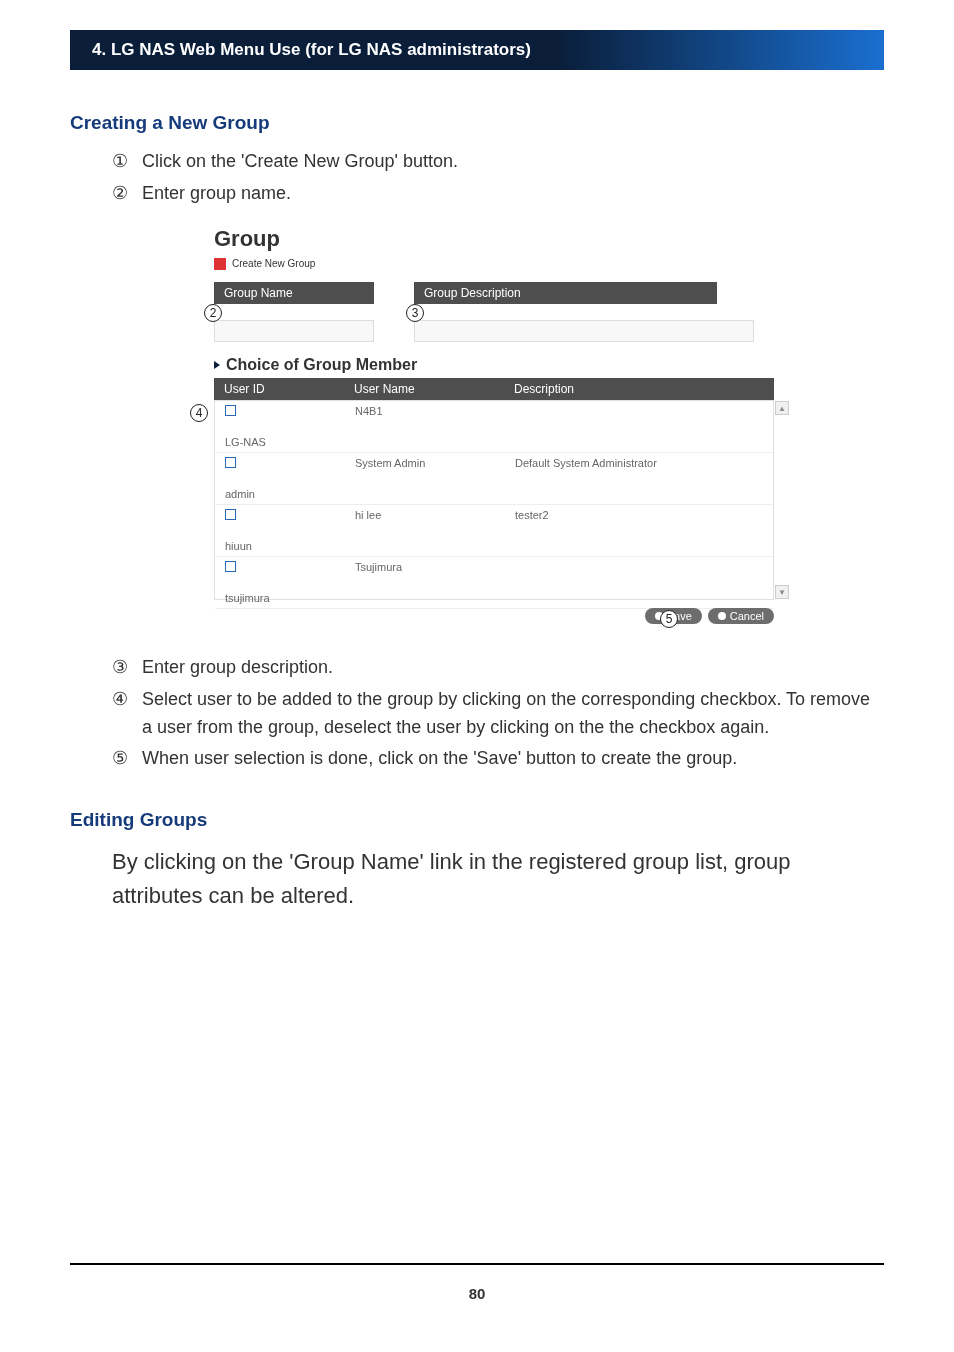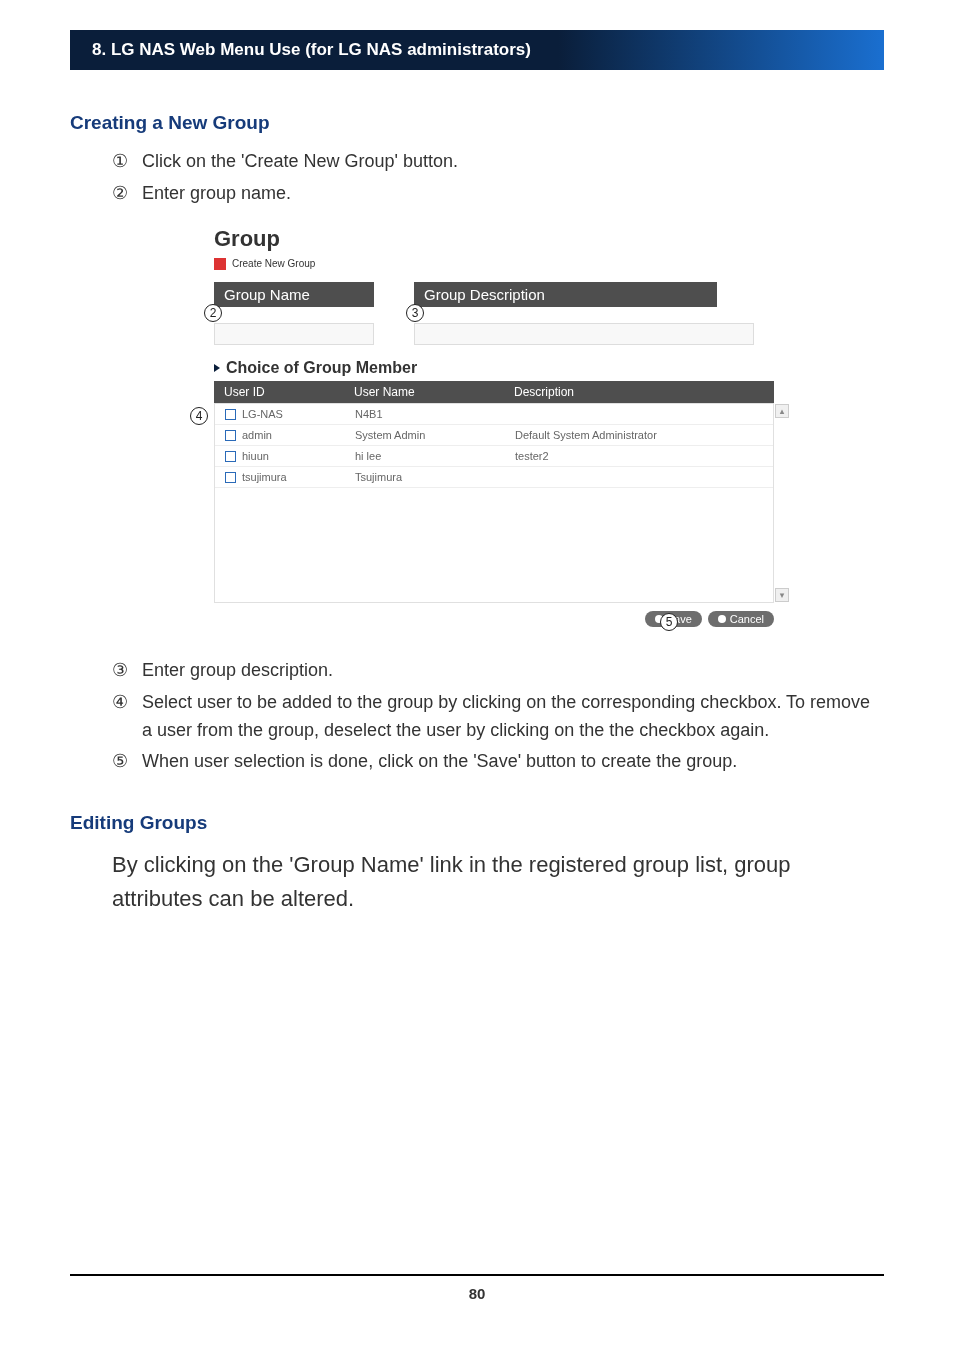--- a/index.html
+++ b/index.html
@@ -74,21 +74,21 @@
   }
 
   .fields {
     display: flex;
     position: relative;
     margin-bottom: 16px;
   }
   .field-label-bar {
     background: #4e4e4e;
     color: #fff;
-    font-size: 15px;
+    font-size: 12px;
     padding: 4px 10px;
     width: 160px;
   }
   .field-label-bar.second { margin-left: 40px; width: 303px; }
   .input-row {
     display: flex;
     position: relative;
   }
   .text-input {
     background: #f8f8f8;
@@ -150,21 +150,21 @@
     height: 200px;
     background: #fff;
     position: relative;
   }
   .mt-row {
     display: flex;
     font-size: 11px;
     color: #666;
     border-bottom: 1px solid #eee;
   }
-  .mt-row .col-id { display: flex; align-items: flex-end; gap: 6px; }
+  .mt-row .col-id { display: flex; align-items: flex-start; gap: 20px; flex-direction: column; }
   .chk {
     width: 11px;
     height: 11px;
     border: 1.2px solid #2a6ab8;
     display: inline-block;
     flex-shrink: 0;
   }
   .scroll-btn {
     position: absolute;
     right: -16px;
@@ -208,31 +208,31 @@
     line-height: 1.55;
     margin-bottom: 12px;
   }
 
   .footer {
     position: absolute;
     bottom: 50px;
     left: 70px;
     right: 70px;
     border-top: 2px solid #000;
-    padding-top: 9px;
+    padding-top: 20px;
     text-align: center;
     font-size: 15px;
     font-weight: bold;
   }
 </style>
 </head>
 <body>
 
 <div class="page">
-  <div class="header-bar">8. LG NAS Web Menu Use (for LG NAS administrators)</div>
+  <div class="header-bar">4. LG NAS Web Menu Use (for LG NAS administrators)</div>
 
   <div class="section-title">Creating a New Group</div>
 
   <div class="step-list">
     <div class="step-item">
       <span class="step-num">①</span>
       <span class="step-text">Click on the 'Create New Group' button.</span>
     </div>
     <div class="step-item">
       <span class="step-num">②</span>

